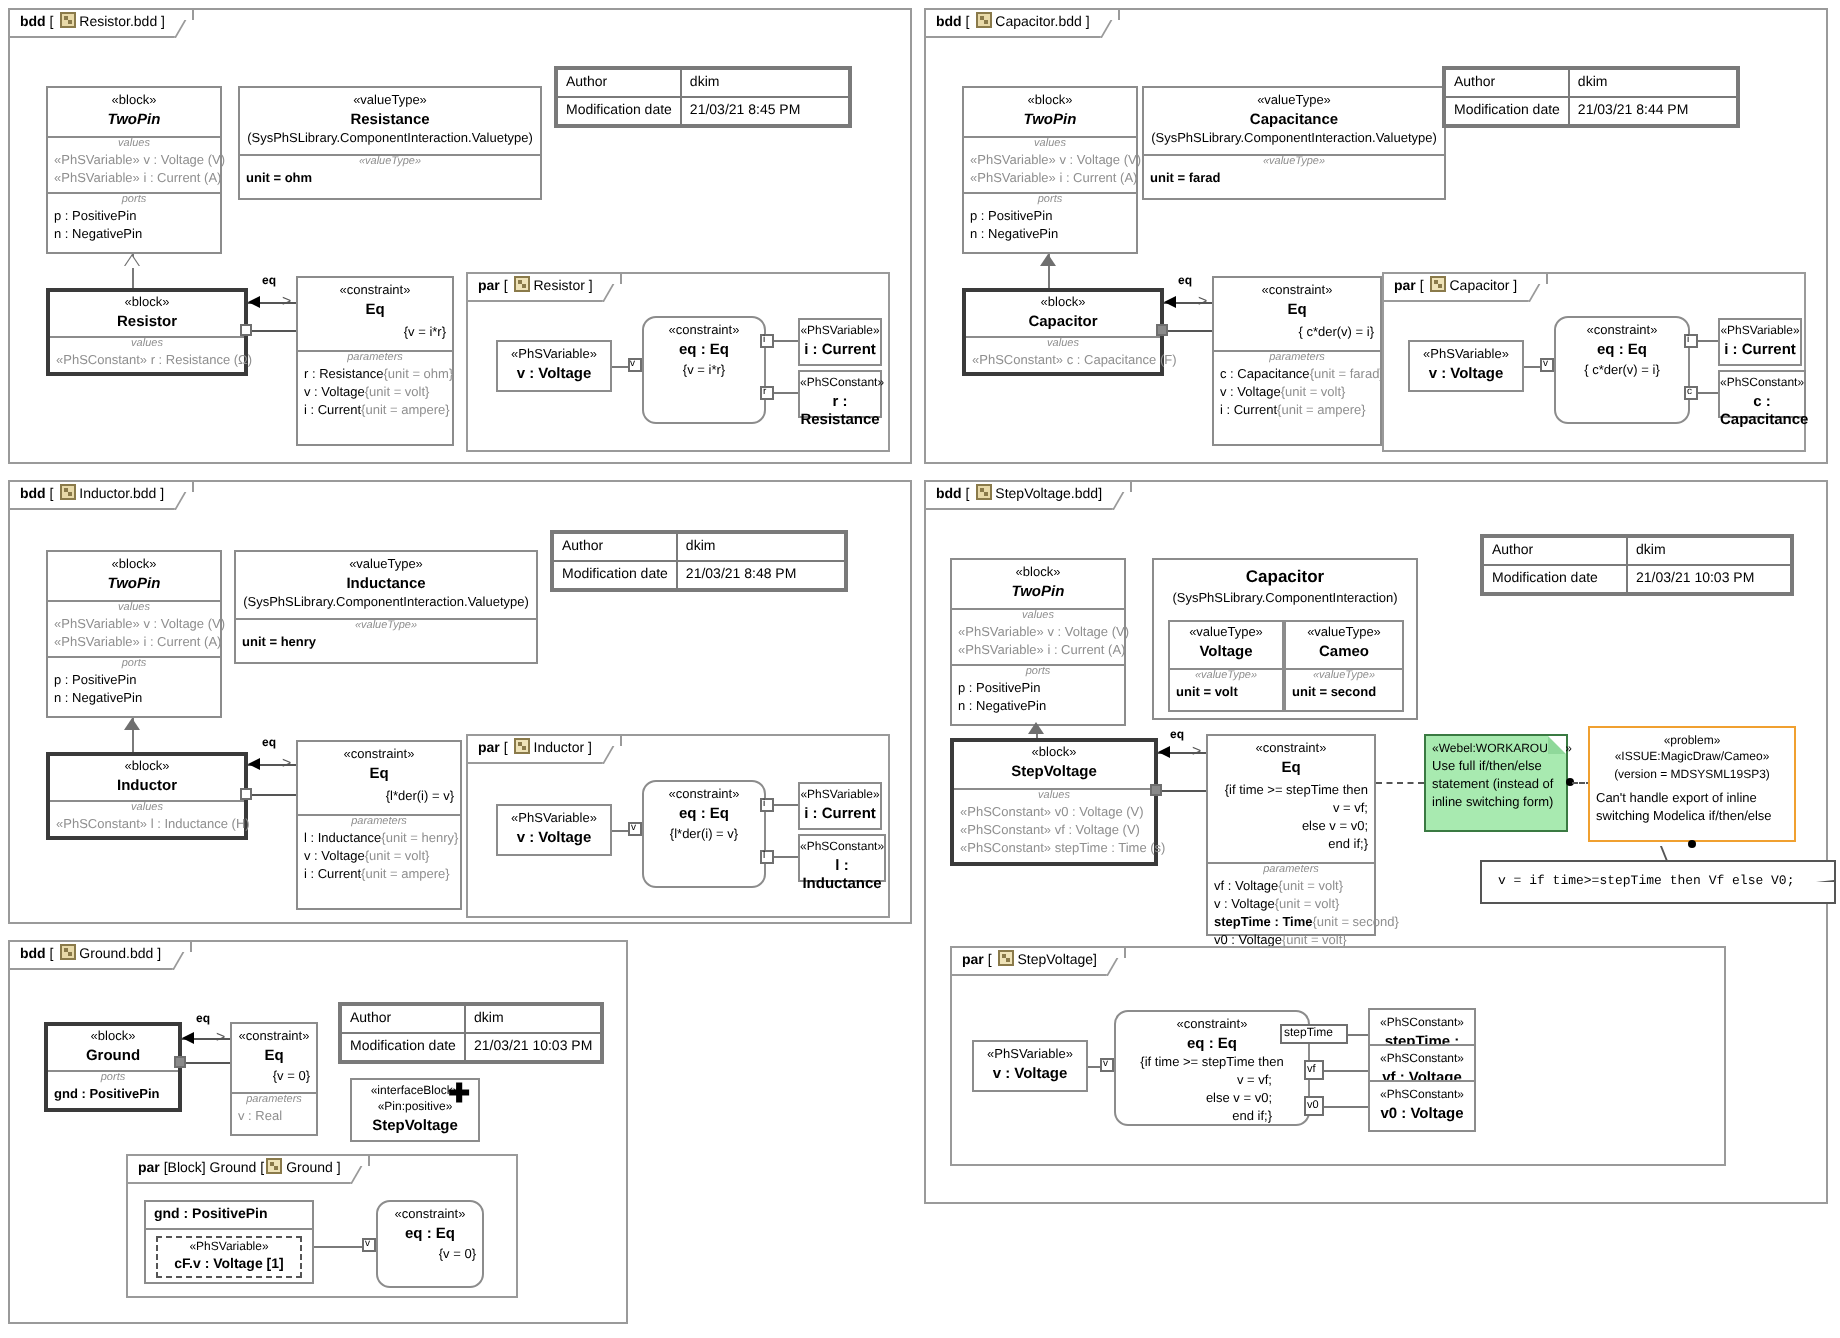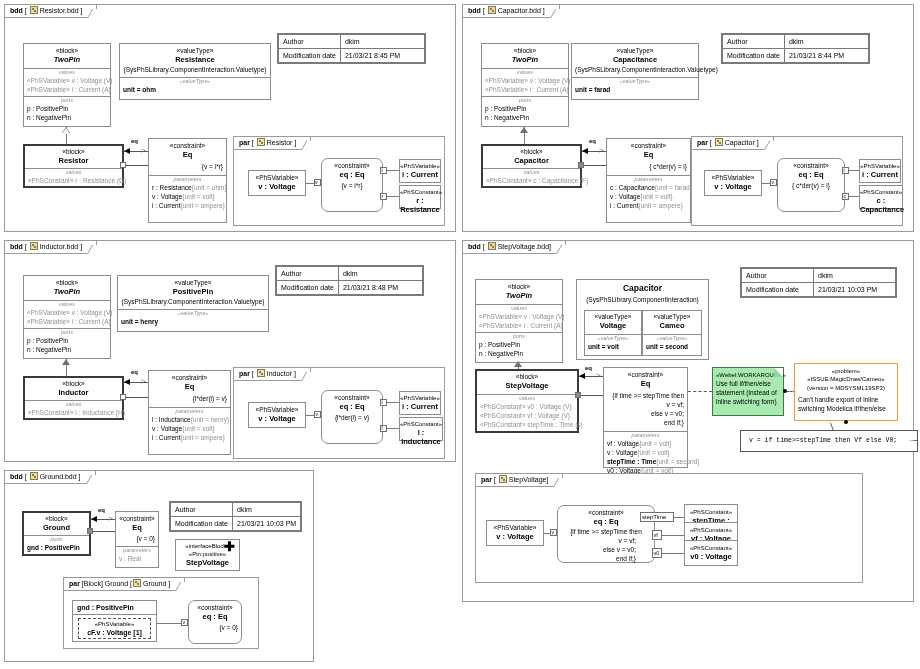--- a/index.html
+++ b/index.html
@@ -248,21 +248,21 @@
       <div class="line gray">«PhSVariable» v : Voltage (V)</div>
       <div class="line gray">«PhSVariable» i : Current (A)</div>
     </div>
     <div class="sec" style="margin-top:2px;">
       <div class="compart-label">ports</div>
       <div class="line">p : PositivePin</div>
       <div class="line">n : NegativePin</div>
     </div>
   </div>
 
-  <div class="box" style="left:108px; top:38px; width:128px; height:57px;">
+  <div class="box" style="left:108px; top:38px; width:152px; height:57px;">
     <div class="stereo" style="padding-top:3px;">«valueType»</div>
     <div class="name">Capacitance</div>
     <div class="line ctr" style="padding-top:1px;">(SysPhSLibrary.ComponentInteraction.Valuetype)</div>
     <div class="sec" style="margin-top:3px;">
       <div class="compart-label">«valueType»</div>
       <div class="line bold">unit = farad</div>
     </div>
   </div>
 
   <div class="vl" style="left:61px; top:122px; height:17px;"></div>
@@ -363,21 +363,21 @@
     </div>
     <div class="sec" style="margin-top:2px;">
       <div class="compart-label">ports</div>
       <div class="line">p : PositivePin</div>
       <div class="line">n : NegativePin</div>
     </div>
   </div>
 
   <div class="box" style="left:112px; top:34px; width:152px; height:57px;">
     <div class="stereo" style="padding-top:3px;">«valueType»</div>
-    <div class="name">PositivePin</div>
+    <div class="name">Inductance</div>
     <div class="line ctr" style="padding-top:1px;">(SysPhSLibrary.ComponentInteraction.Valuetype)</div>
     <div class="sec" style="margin-top:3px;">
       <div class="compart-label">«valueType»</div>
       <div class="line bold">unit = henry</div>
     </div>
   </div>
 
   <div class="vl" style="left:61px; top:118px; height:17px;"></div>
   <div class="gen-tri-b" style="left:57px; top:118px;"></div>
 

